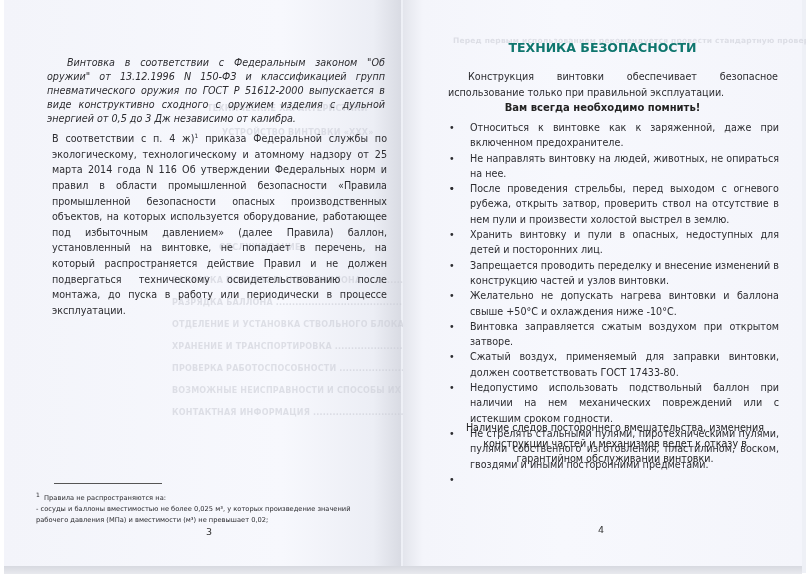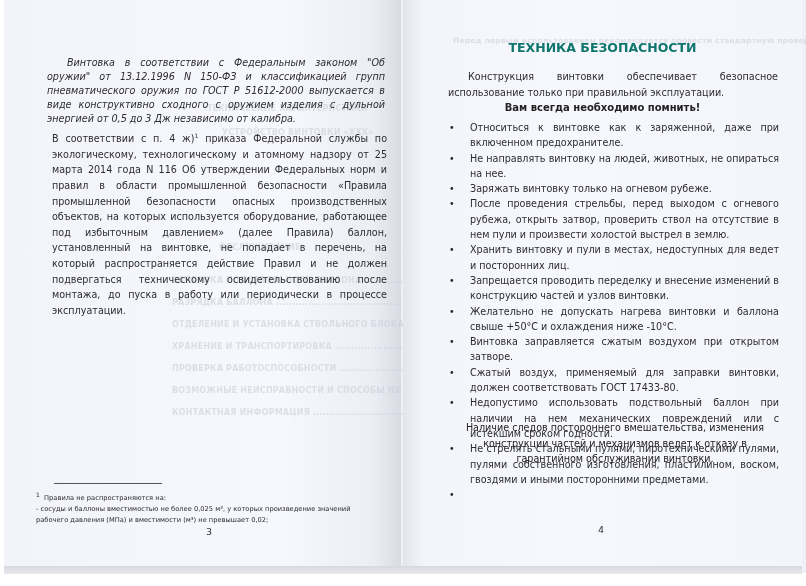--- a/index.html
+++ b/index.html
@@ -111,23 +111,23 @@
 
 <div class="right-intro">
   <div class="first">Конструкция винтовки обеспечивает безопасное использование только при правильной эксплуатации.</div>
 </div>
 
 <div class="remember">Вам всегда необходимо помнить!</div>
 
 <ul class="rules">
   <li><span class="bullet">•</span><span>Относиться к винтовке как к заряженной, даже при включенном предохранителе.</span></li>
   <li><span class="bullet">•</span><span>Не направлять винтовку на людей, животных, не опираться на нее.</span></li>
-  <li><span class="bullet">•</span><span>Заряжать винтовку только на огневом рубеже.</span></li>
+  <li><span class="bullet">•</span></li>
   <li><span class="bullet">•</span><span>После проведения стрельбы, перед выходом с огневого рубежа, открыть затвор, проверить ствол на отсутствие в нем пули и произвести холостой выстрел в землю.</span></li>
-  <li><span class="bullet">•</span><span>Хранить винтовку и пули в местах, недоступных для ведет и посторонних лиц.</span></li>
+  <li><span class="bullet">•</span><span>Хранить винтовку и пули в опасных, недоступных для детей и посторонних лиц.</span></li>
   <li><span class="bullet">•</span><span>Запрещается проводить переделку и внесение изменений в конструкцию частей и узлов винтовки.</span></li>
   <li><span class="bullet">•</span><span>Желательно не допускать нагрева винтовки и баллона свыше +50°С и охлаждения ниже -10°С.</span></li>
   <li><span class="bullet">•</span><span>Винтовка заправляется сжатым воздухом при открытом затворе.</span></li>
   <li><span class="bullet">•</span><span>Сжатый воздух, применяемый для заправки винтовки, должен соответствовать ГОСТ 17433-80.</span></li>
   <li><span class="bullet">•</span><span>Недопустимо использовать подствольный баллон при наличии на нем механических повреждений или с истекшим сроком годности.</span></li>
   <li><span class="bullet">•</span><span>Не стрелять стальными пулями, пиротехническими пулями, пулями собственного изготовления, пластилином, воском, гвоздями и иными посторонними предметами.</span></li>
   <li><span class="bullet">•</span></li>
 </ul>
 
 <div class="warning">Наличие следов постороннего вмешательства, изменения конструкции частей и механизмов ведет к отказу в гарантийном обслуживании винтовки.</div>

